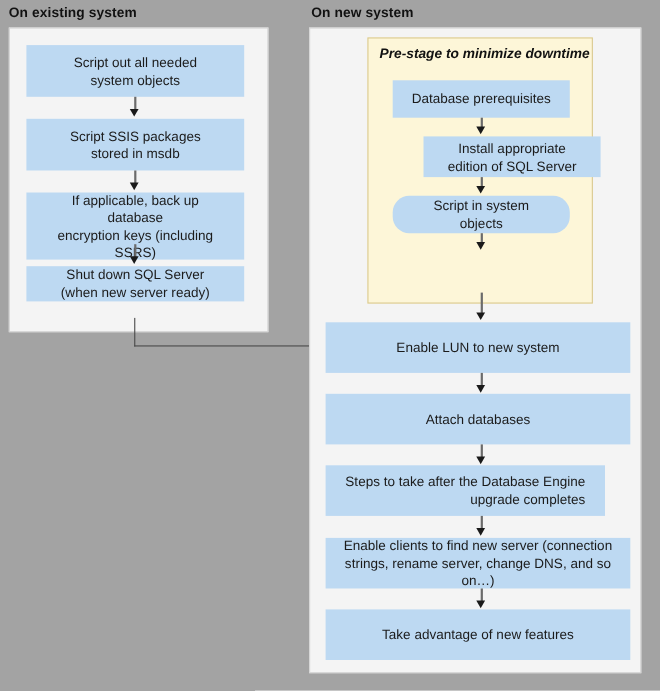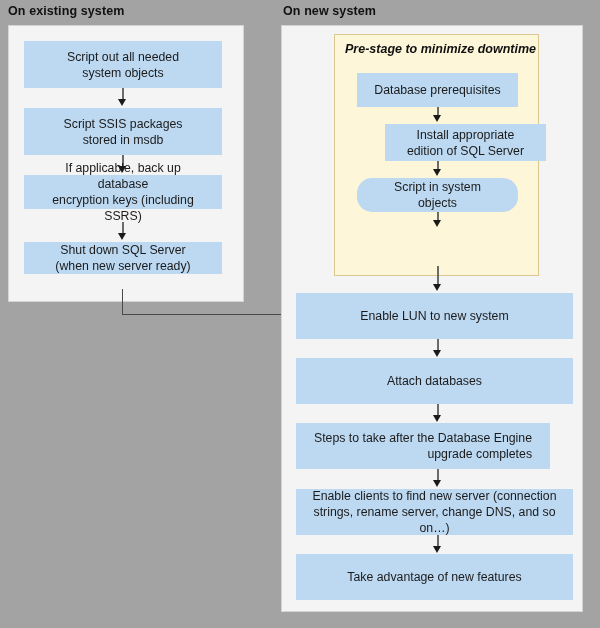--- a/index.html
+++ b/index.html
@@ -101,21 +101,21 @@
 
   <div class="arrow-v" style="left:122px; top:88px; width:1.6px; height:13px;"></div>
   <div class="arrow-head-down" style="left:118px; top:99px;"></div>
 
   <div class="node" style="left:24px; top:108px; width:198px; height:47px;">Script SSIS packages
 stored in msdb</div>
 
   <div class="arrow-v" style="left:122px; top:155px; width:1.6px; height:13px;"></div>
   <div class="arrow-head-down" style="left:118px; top:166px;"></div>
 
-  <div class="node" style="left:24px; top:175px; width:198px; height:34px;">If applicable, back up database
+  <div class="node" style="left:24px; top:175px; width:198px; height:61px;">If applicable, back up database
 encryption keys (including SSRS)</div>
 
   <div class="arrow-v" style="left:122px; top:222px; width:1.6px; height:13px;"></div>
   <div class="arrow-head-down" style="left:118px; top:233px;"></div>
 
   <div class="node" style="left:24px; top:242px; width:198px; height:32px;">Shut down SQL Server
 (when new server ready)</div>
 
   <div class="connector-seg" style="left:122px; top:289px; width:1.4px; height:26px;"></div>
   <div class="connector-seg" style="left:122px; top:314px; width:165px; height:1.4px;"></div>

